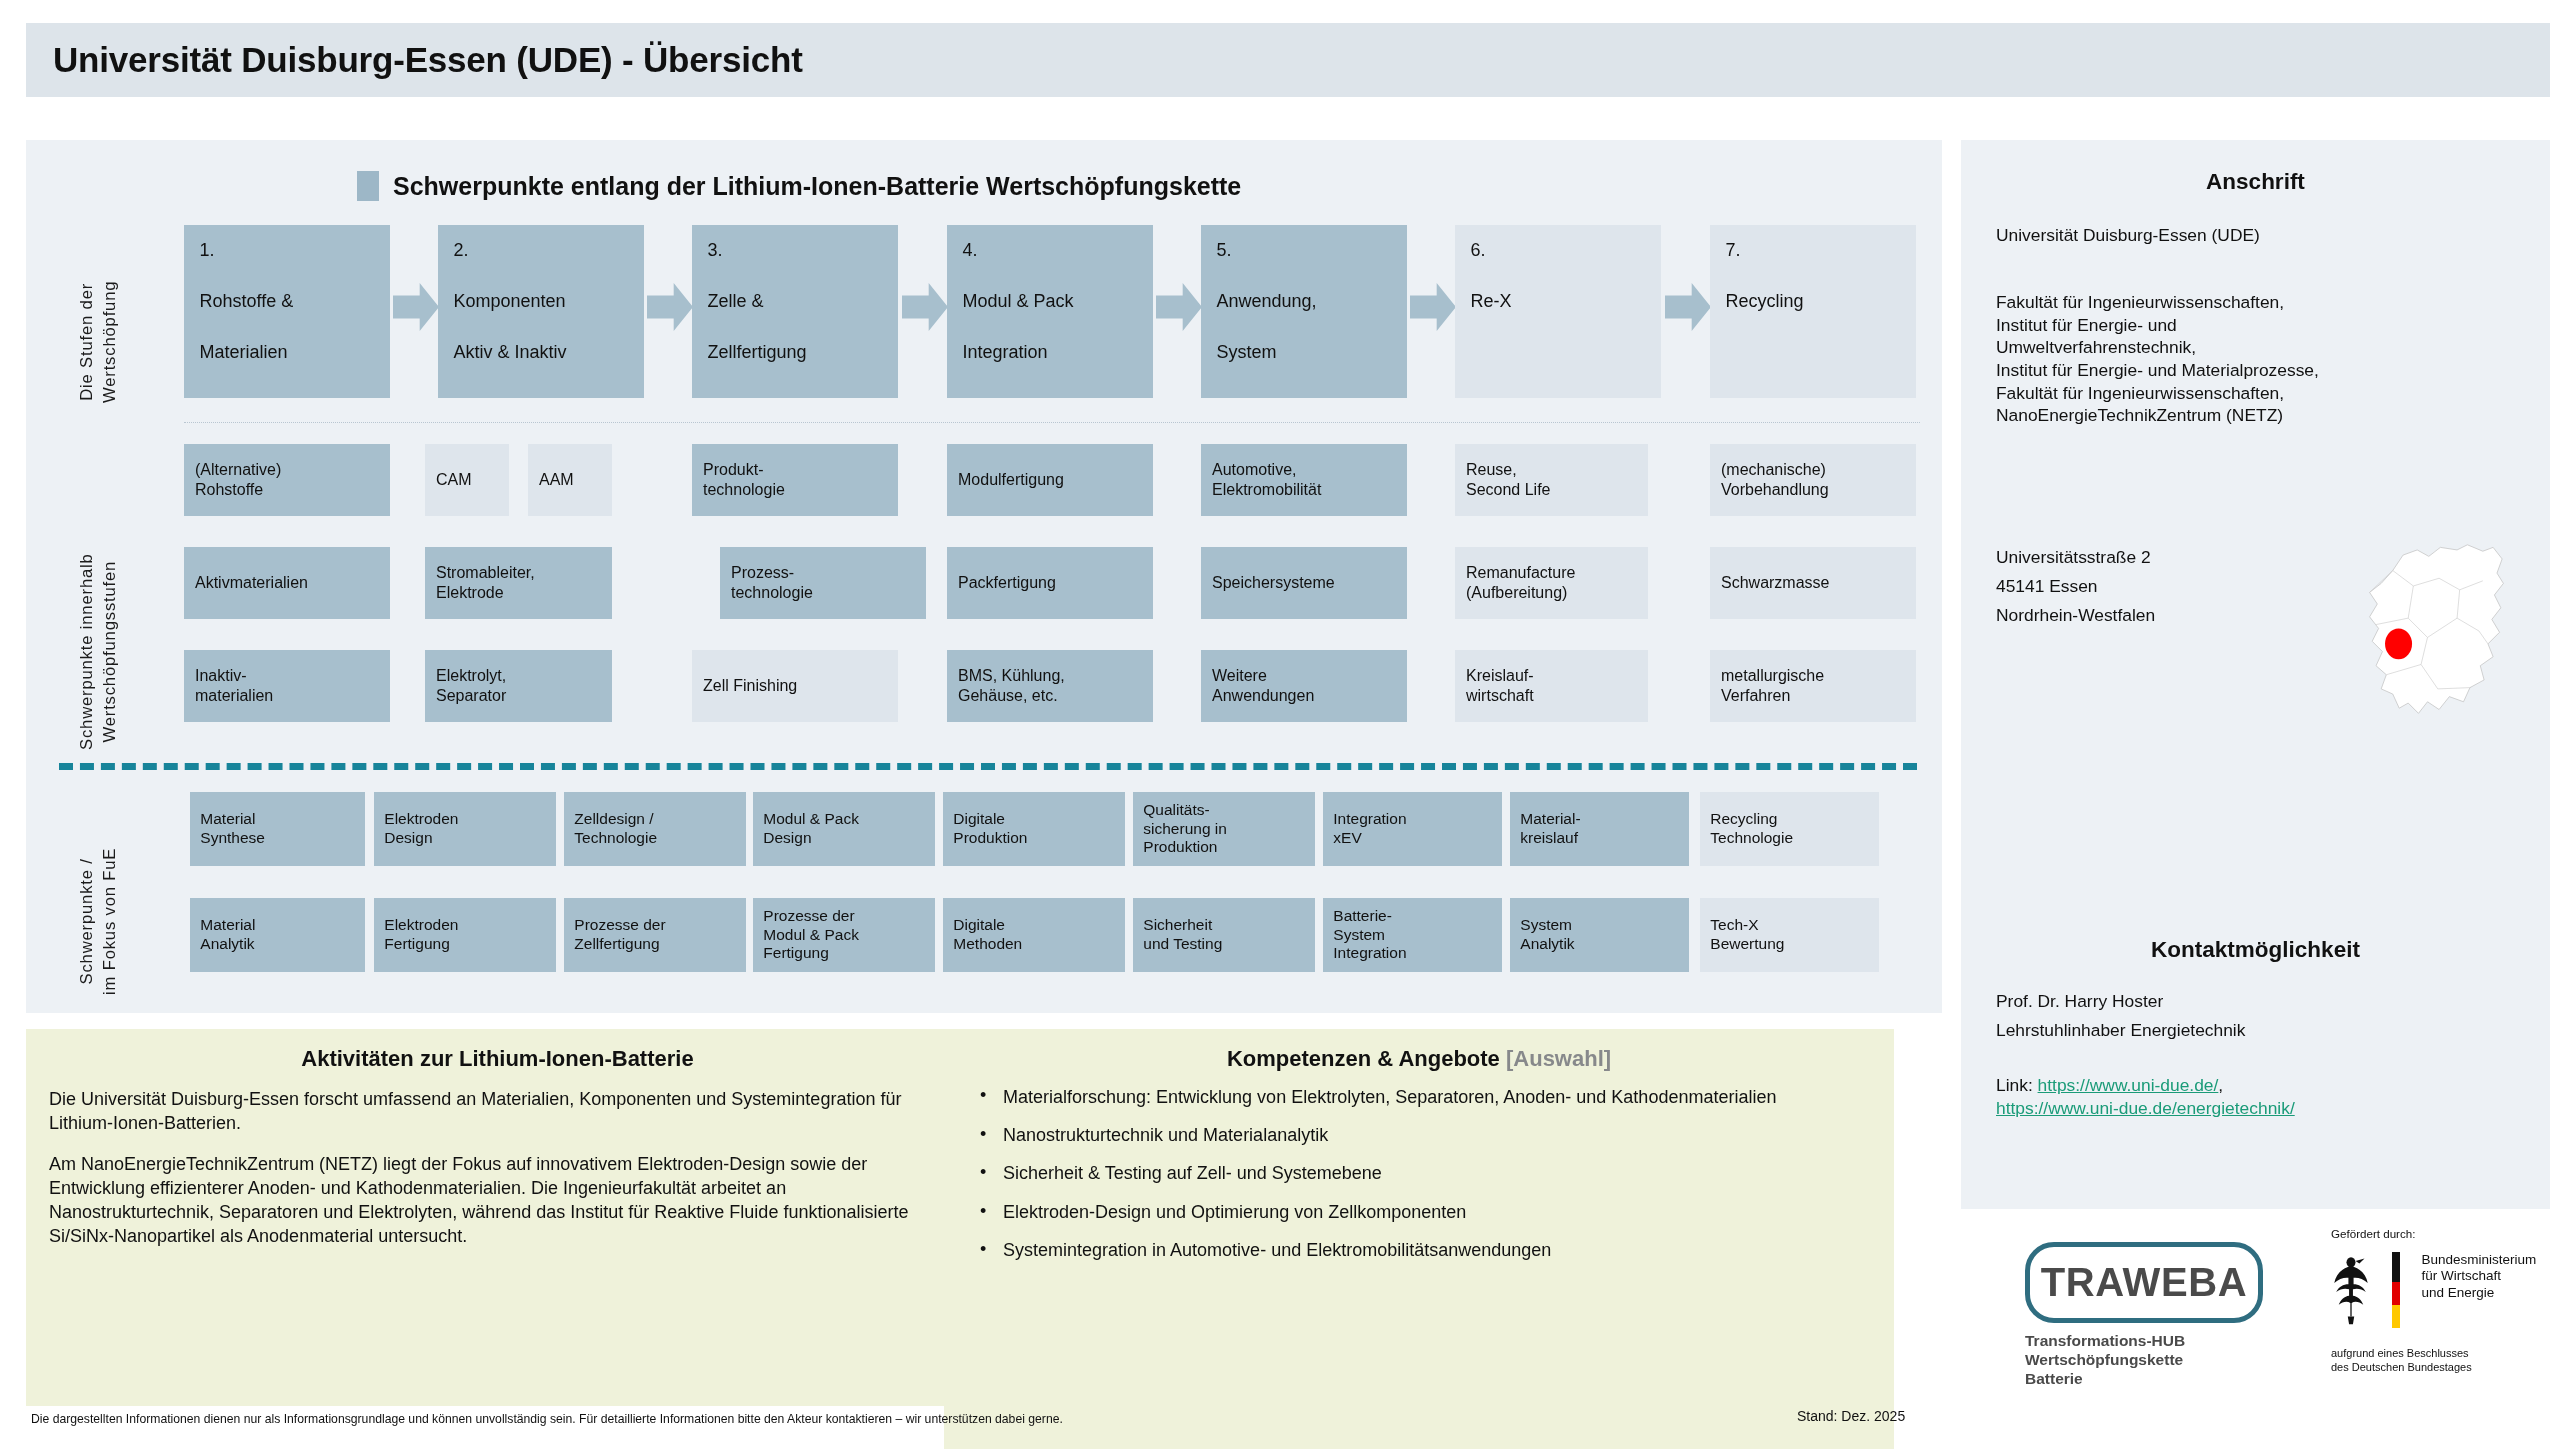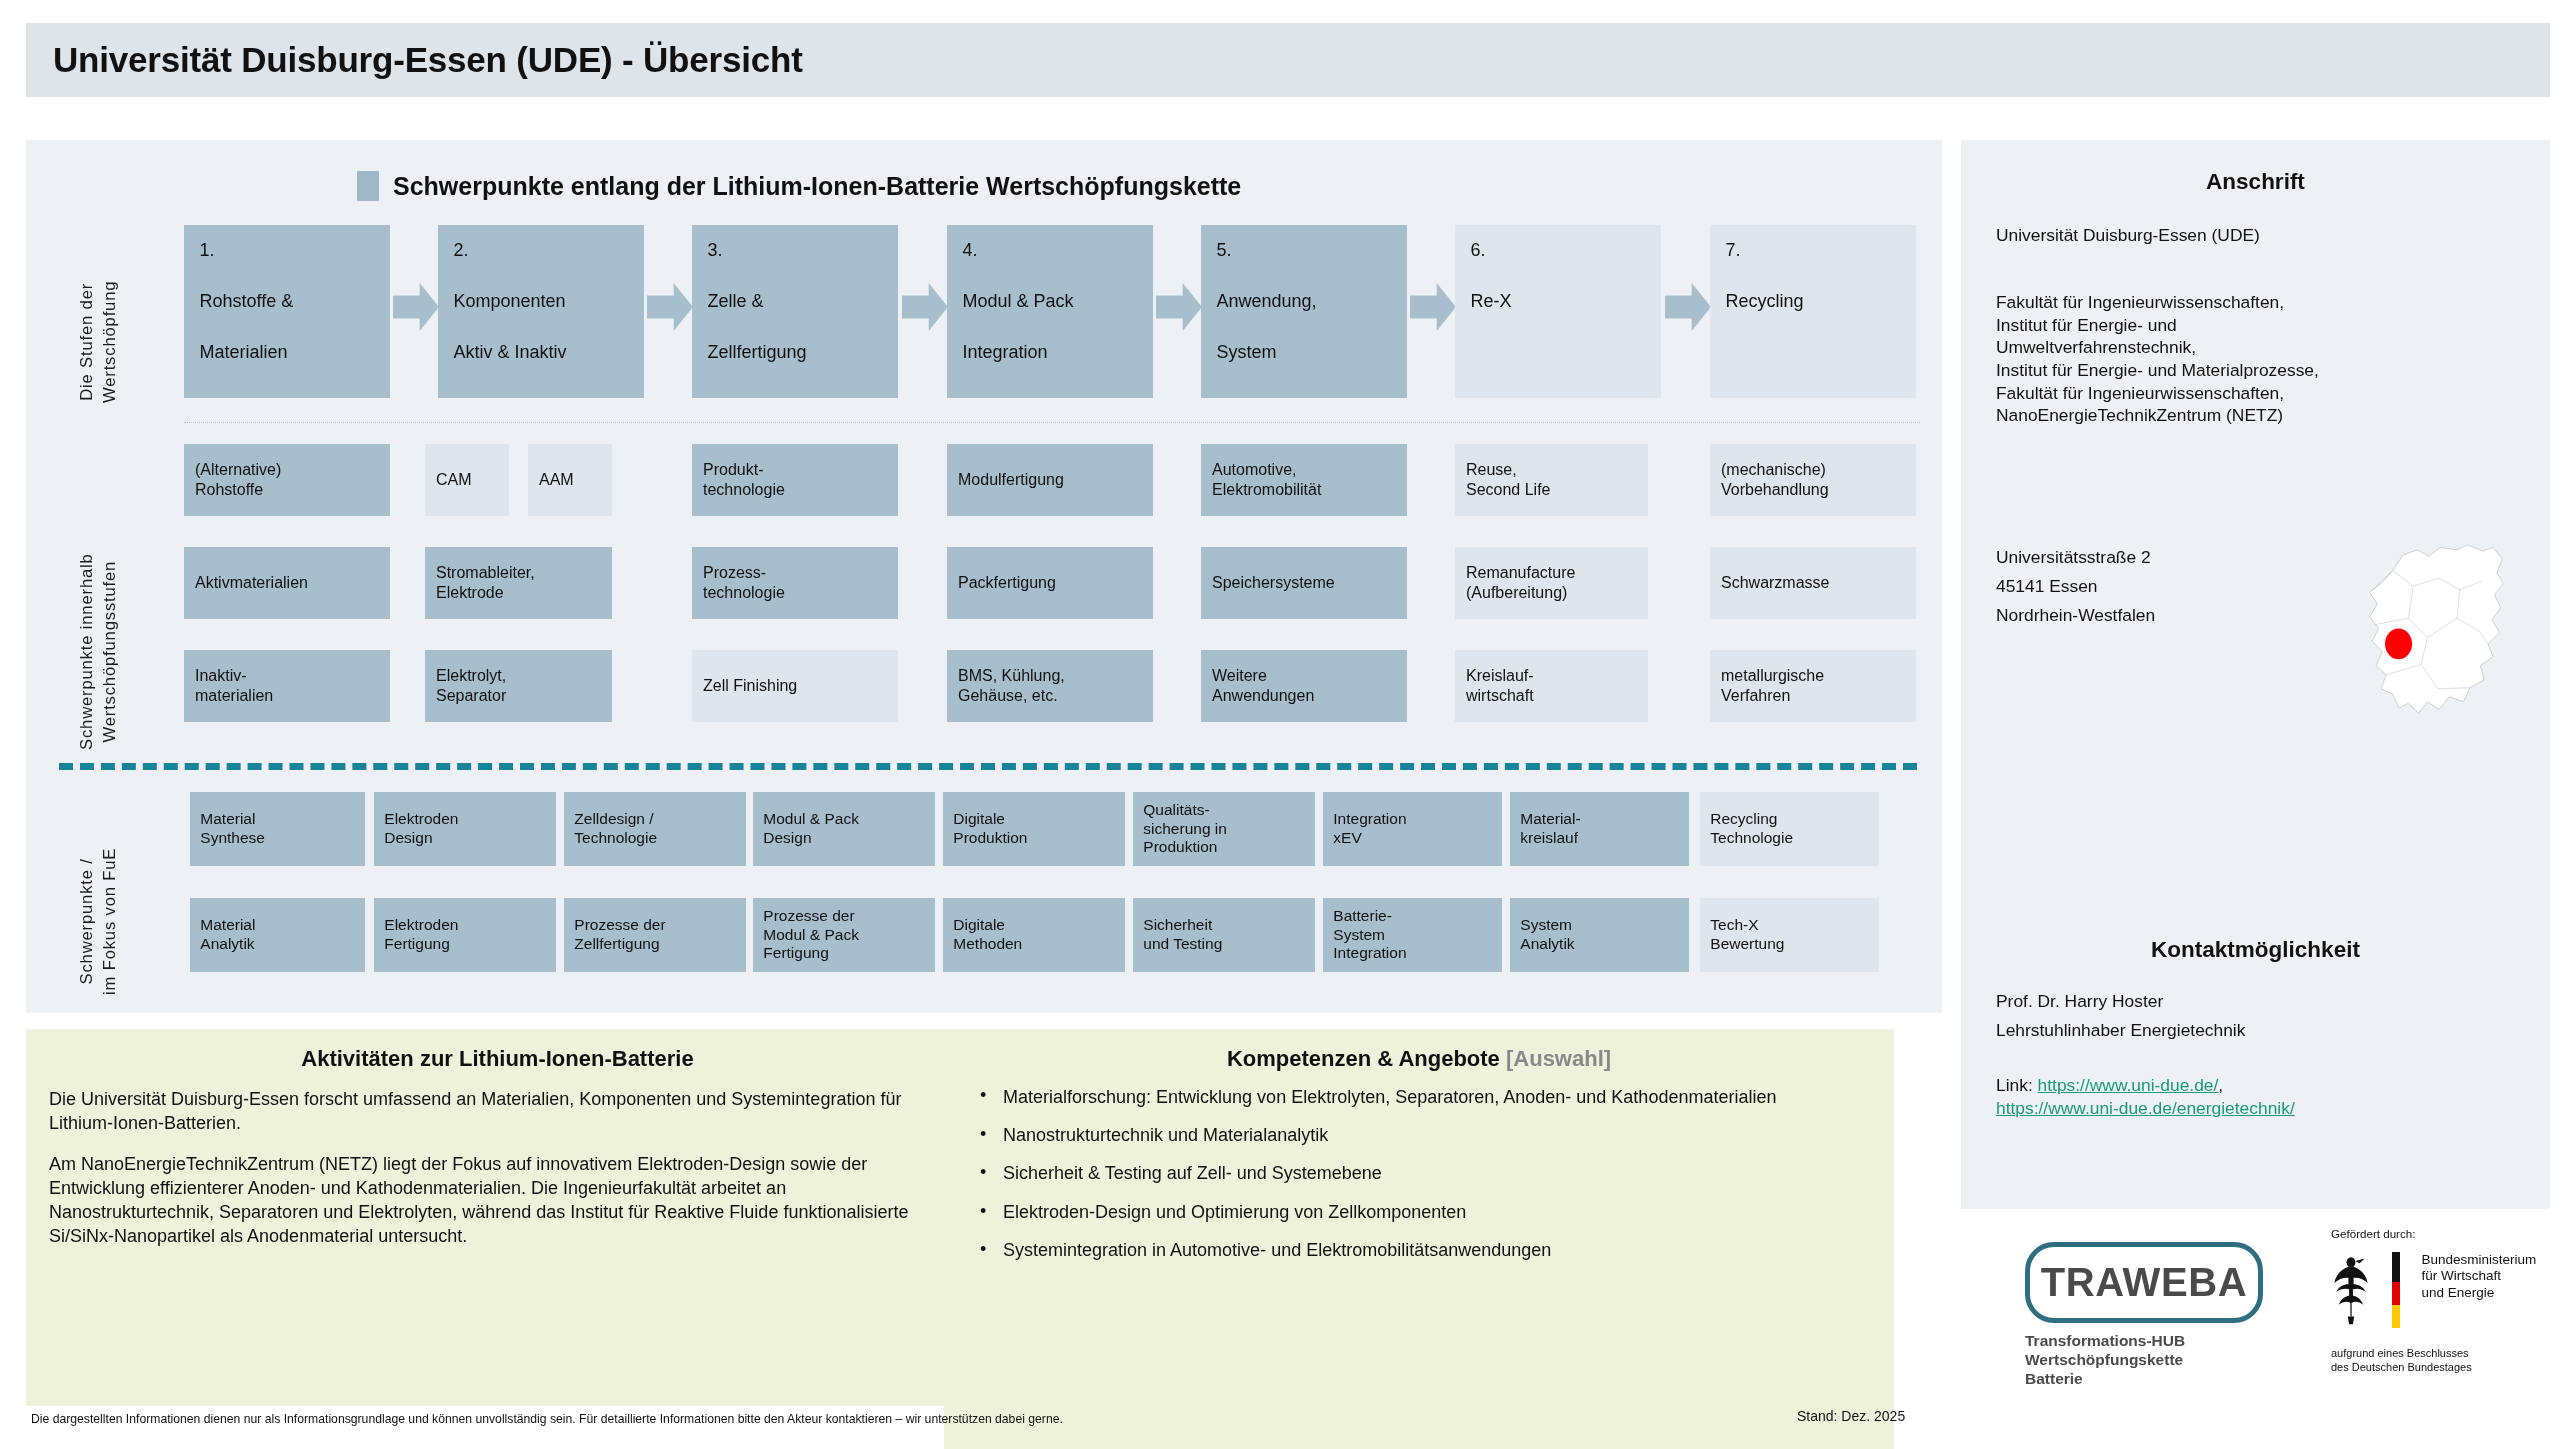--- a/index.html
+++ b/index.html
@@ -234,21 +234,21 @@
       </div>
       <div class="cell dim" style="left: 1710px; top: 444px; width: 206px; height: 72px;">
         <span>(mechanische)<br>Vorbehandlung</span>
       </div>
       <div class="cell" style="left: 184px; top: 547px; width: 206px; height: 72px;">
         <span>Aktivmaterialien</span>
       </div>
       <div class="cell" style="left: 425px; top: 547px; width: 187px; height: 72px;">
         <span>Stromableiter,<br>Elektrode</span>
       </div>
-      <div class="cell" style="left: 692px; top: 547px; width: 206px; height: 72px;">
+      <div class="cell" style="left: 720px; top: 547px; width: 206px; height: 72px;">
         <span>Prozess-<br>technologie</span>
       </div>
       <div class="cell" style="left: 947px; top: 547px; width: 206px; height: 72px;">
         <span>Packfertigung</span>
       </div>
       <div class="cell" style="left: 1201px; top: 547px; width: 206px; height: 72px;">
         <span>Speichersysteme</span>
       </div>
       <div class="cell dim" style="left: 1455px; top: 547px; width: 193px; height: 72px;">
         <span>Remanufacture<br>(Aufbereitung)</span>

